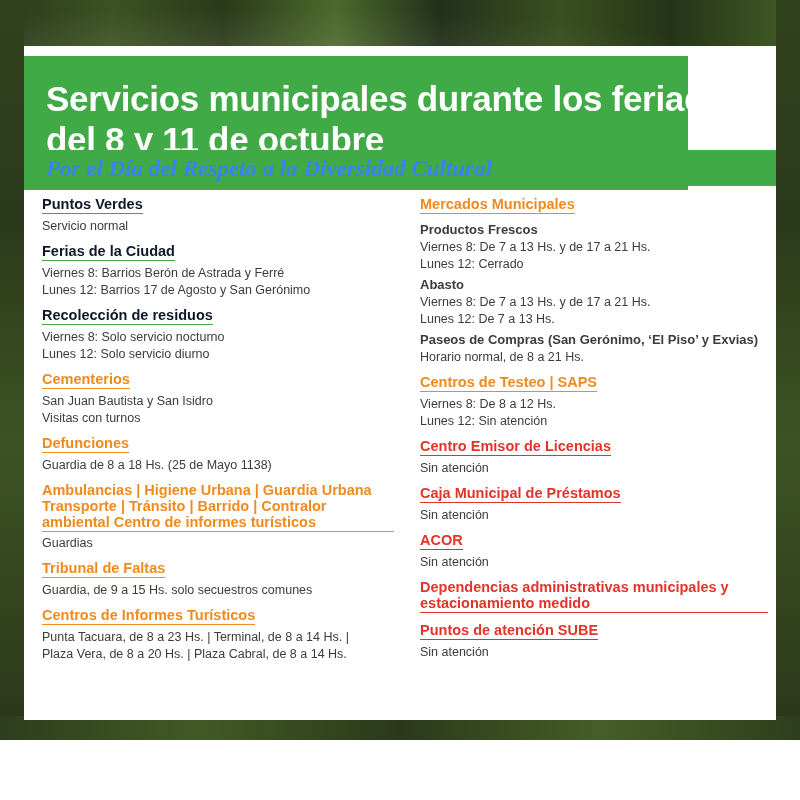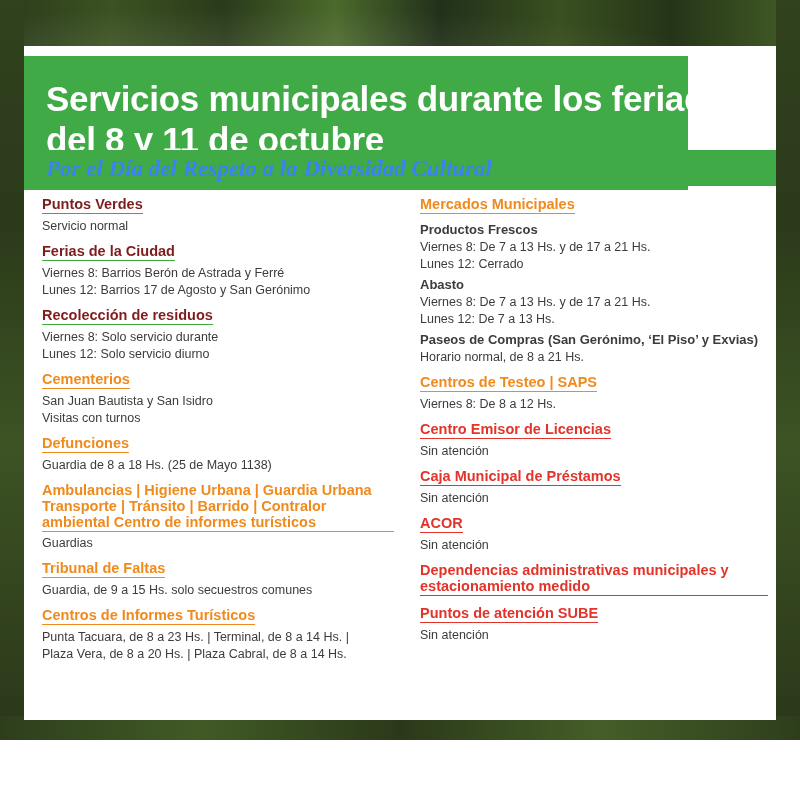--- a/index.html
+++ b/index.html
@@ -76,21 +76,21 @@
     color:#f08a1d;
     font-weight:bold;
     font-size:14.5px;
     display:inline-block;
     border-bottom:1.5px solid #f08a1d;
     padding-bottom:1px;
     margin-bottom:3px;
     line-height:16px;
   }
   .h.red{color:#e2342a;border-bottom-color:#e2342a;}
-  .h.green{color:#7f1d1d;border-bottom-color:#3faa46;}
+  .h.green{color:#0f172a;border-bottom-color:#3faa46;}
   .h.wide{display:block;}
   .sub{
     color:#3c3c3c;
     font-weight:bold;
     font-size:13px;
     line-height:17px;
     margin-top:4px;
   }
   .ln{
     color:#3c3c3c;
@@ -116,33 +116,33 @@
   <div class="header">
     <div class="title">Servicios municipales durante los feriados del 8 y 11 de octubre</div>
   </div>
   <div class="subtitle-green"></div>
   <div class="subtitle">Por el Día del Respeto a la Diversidad Cultural</div>
 
   <div class="content">
     <div class="col left" id="colLeft">
         <div class="blk"><div class="h green">Puntos Verdes</div><div class="ln">Servicio normal</div></div>
         <div class="blk"><div class="h green">Ferias de la Ciudad</div><div class="ln">Viernes 8: Barrios Berón de Astrada y Ferré</div><div class="ln">Lunes 12: Barrios 17 de Agosto y San Gerónimo</div></div>
-        <div class="blk"><div class="h green">Recolección de residuos</div><div class="ln">Viernes 8: Solo servicio durante</div><div class="ln">Lunes 12: Solo servicio diurno</div></div>
+        <div class="blk"><div class="h green">Recolección de residuos</div><div class="ln">Viernes 8: Solo servicio nocturno</div><div class="ln">Lunes 12: Solo servicio diurno</div></div>
         <div class="blk"><div class="h ">Cementerios</div><div class="ln">San Juan Bautista y San Isidro</div><div class="ln">Visitas con turnos</div></div>
         <div class="blk"><div class="h ">Defunciones</div><div class="ln">Guardia de 8 a 18 Hs. (25 de Mayo 1138)</div></div>
         <div class="blk">
           <div class="h  wide">Ambulancias | Higiene Urbana | Guardia Urbana Transporte | Tránsito | Barrido | Contralor ambiental Centro de informes turísticos</div>
           <div class="ln">Guardias</div>
         </div>
         <div class="blk"><div class="h ">Tribunal de Faltas</div><div class="ln">Guardia, de 9 a 15 Hs. solo secuestros comunes</div></div>
         <div class="blk"><div class="h ">Centros de Informes Turísticos</div><div class="ln">Punta Tacuara, de 8 a 23 Hs. | Terminal, de 8 a 14 Hs. |</div><div class="ln">Plaza Vera, de 8 a 20 Hs. | Plaza Cabral, de 8 a 14 Hs.</div></div>
       </div>
     <div class="col right" id="colRight">
         <div class="blk"><div class="h ">Mercados Municipales</div><div class="sub">Productos Frescos</div><div class="ln">Viernes 8: De 7 a 13 Hs. y de 17 a 21 Hs.</div><div class="ln">Lunes 12: Cerrado</div><div class="sub">Abasto</div><div class="ln">Viernes 8: De 7 a 13 Hs. y de 17 a 21 Hs.</div><div class="ln">Lunes 12: De 7 a 13 Hs.</div><div class="sub">Paseos de Compras (San Gerónimo, ‘El Piso’ y Exvias)</div><div class="ln">Horario normal, de 8 a 21 Hs.</div></div>
-        <div class="blk"><div class="h ">Centros de Testeo | SAPS</div><div class="ln">Viernes 8: De 8 a 12 Hs.</div></div>
+        <div class="blk"><div class="h ">Centros de Testeo | SAPS</div><div class="ln">Viernes 8: De 8 a 12 Hs.</div><div class="ln">Lunes 12: Sin atención</div></div>
         <div class="blk"><div class="h red">Centro Emisor de Licencias</div><div class="ln">Sin atención</div></div>
         <div class="blk"><div class="h red">Caja Municipal de Préstamos</div><div class="ln">Sin atención</div></div>
         <div class="blk"><div class="h red">ACOR</div><div class="ln">Sin atención</div></div>
         <div class="blk">
           <div class="h red wide">Dependencias administrativas municipales y estacionamiento medido</div>
         </div>
         <div class="blk"><div class="h red">Puntos de atención SUBE</div><div class="ln">Sin atención</div></div>
       </div>
   </div>
 

